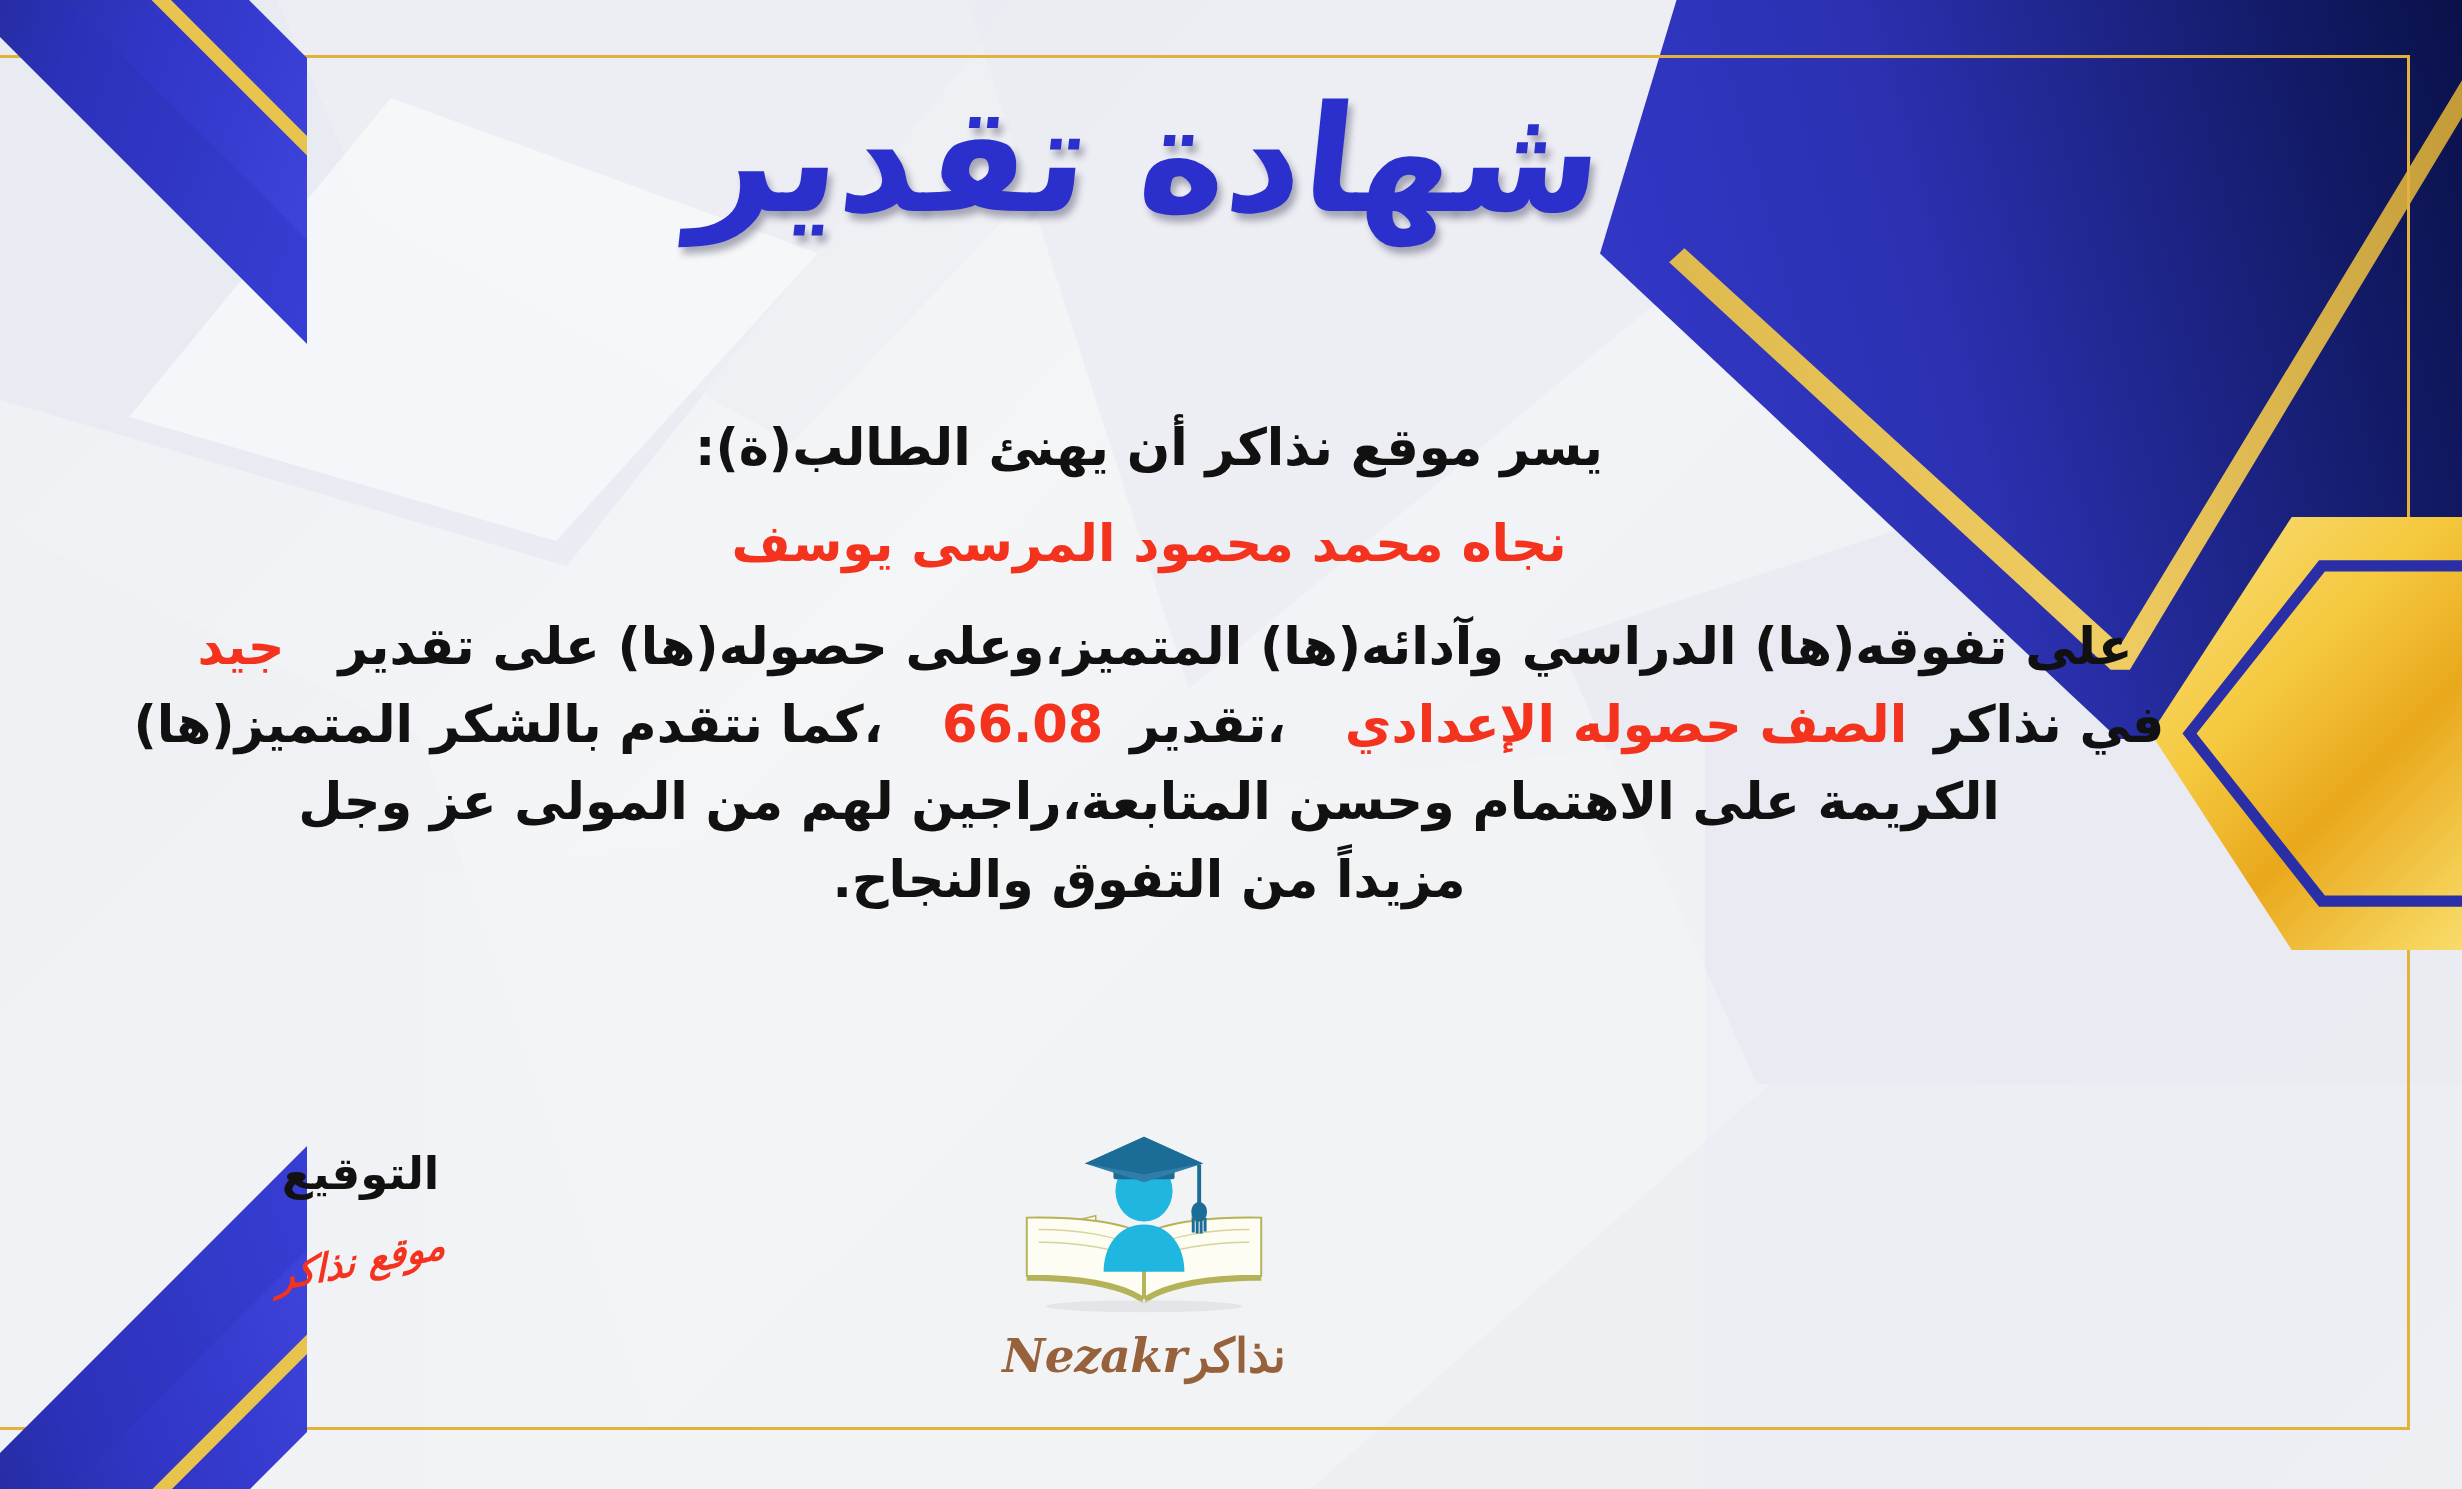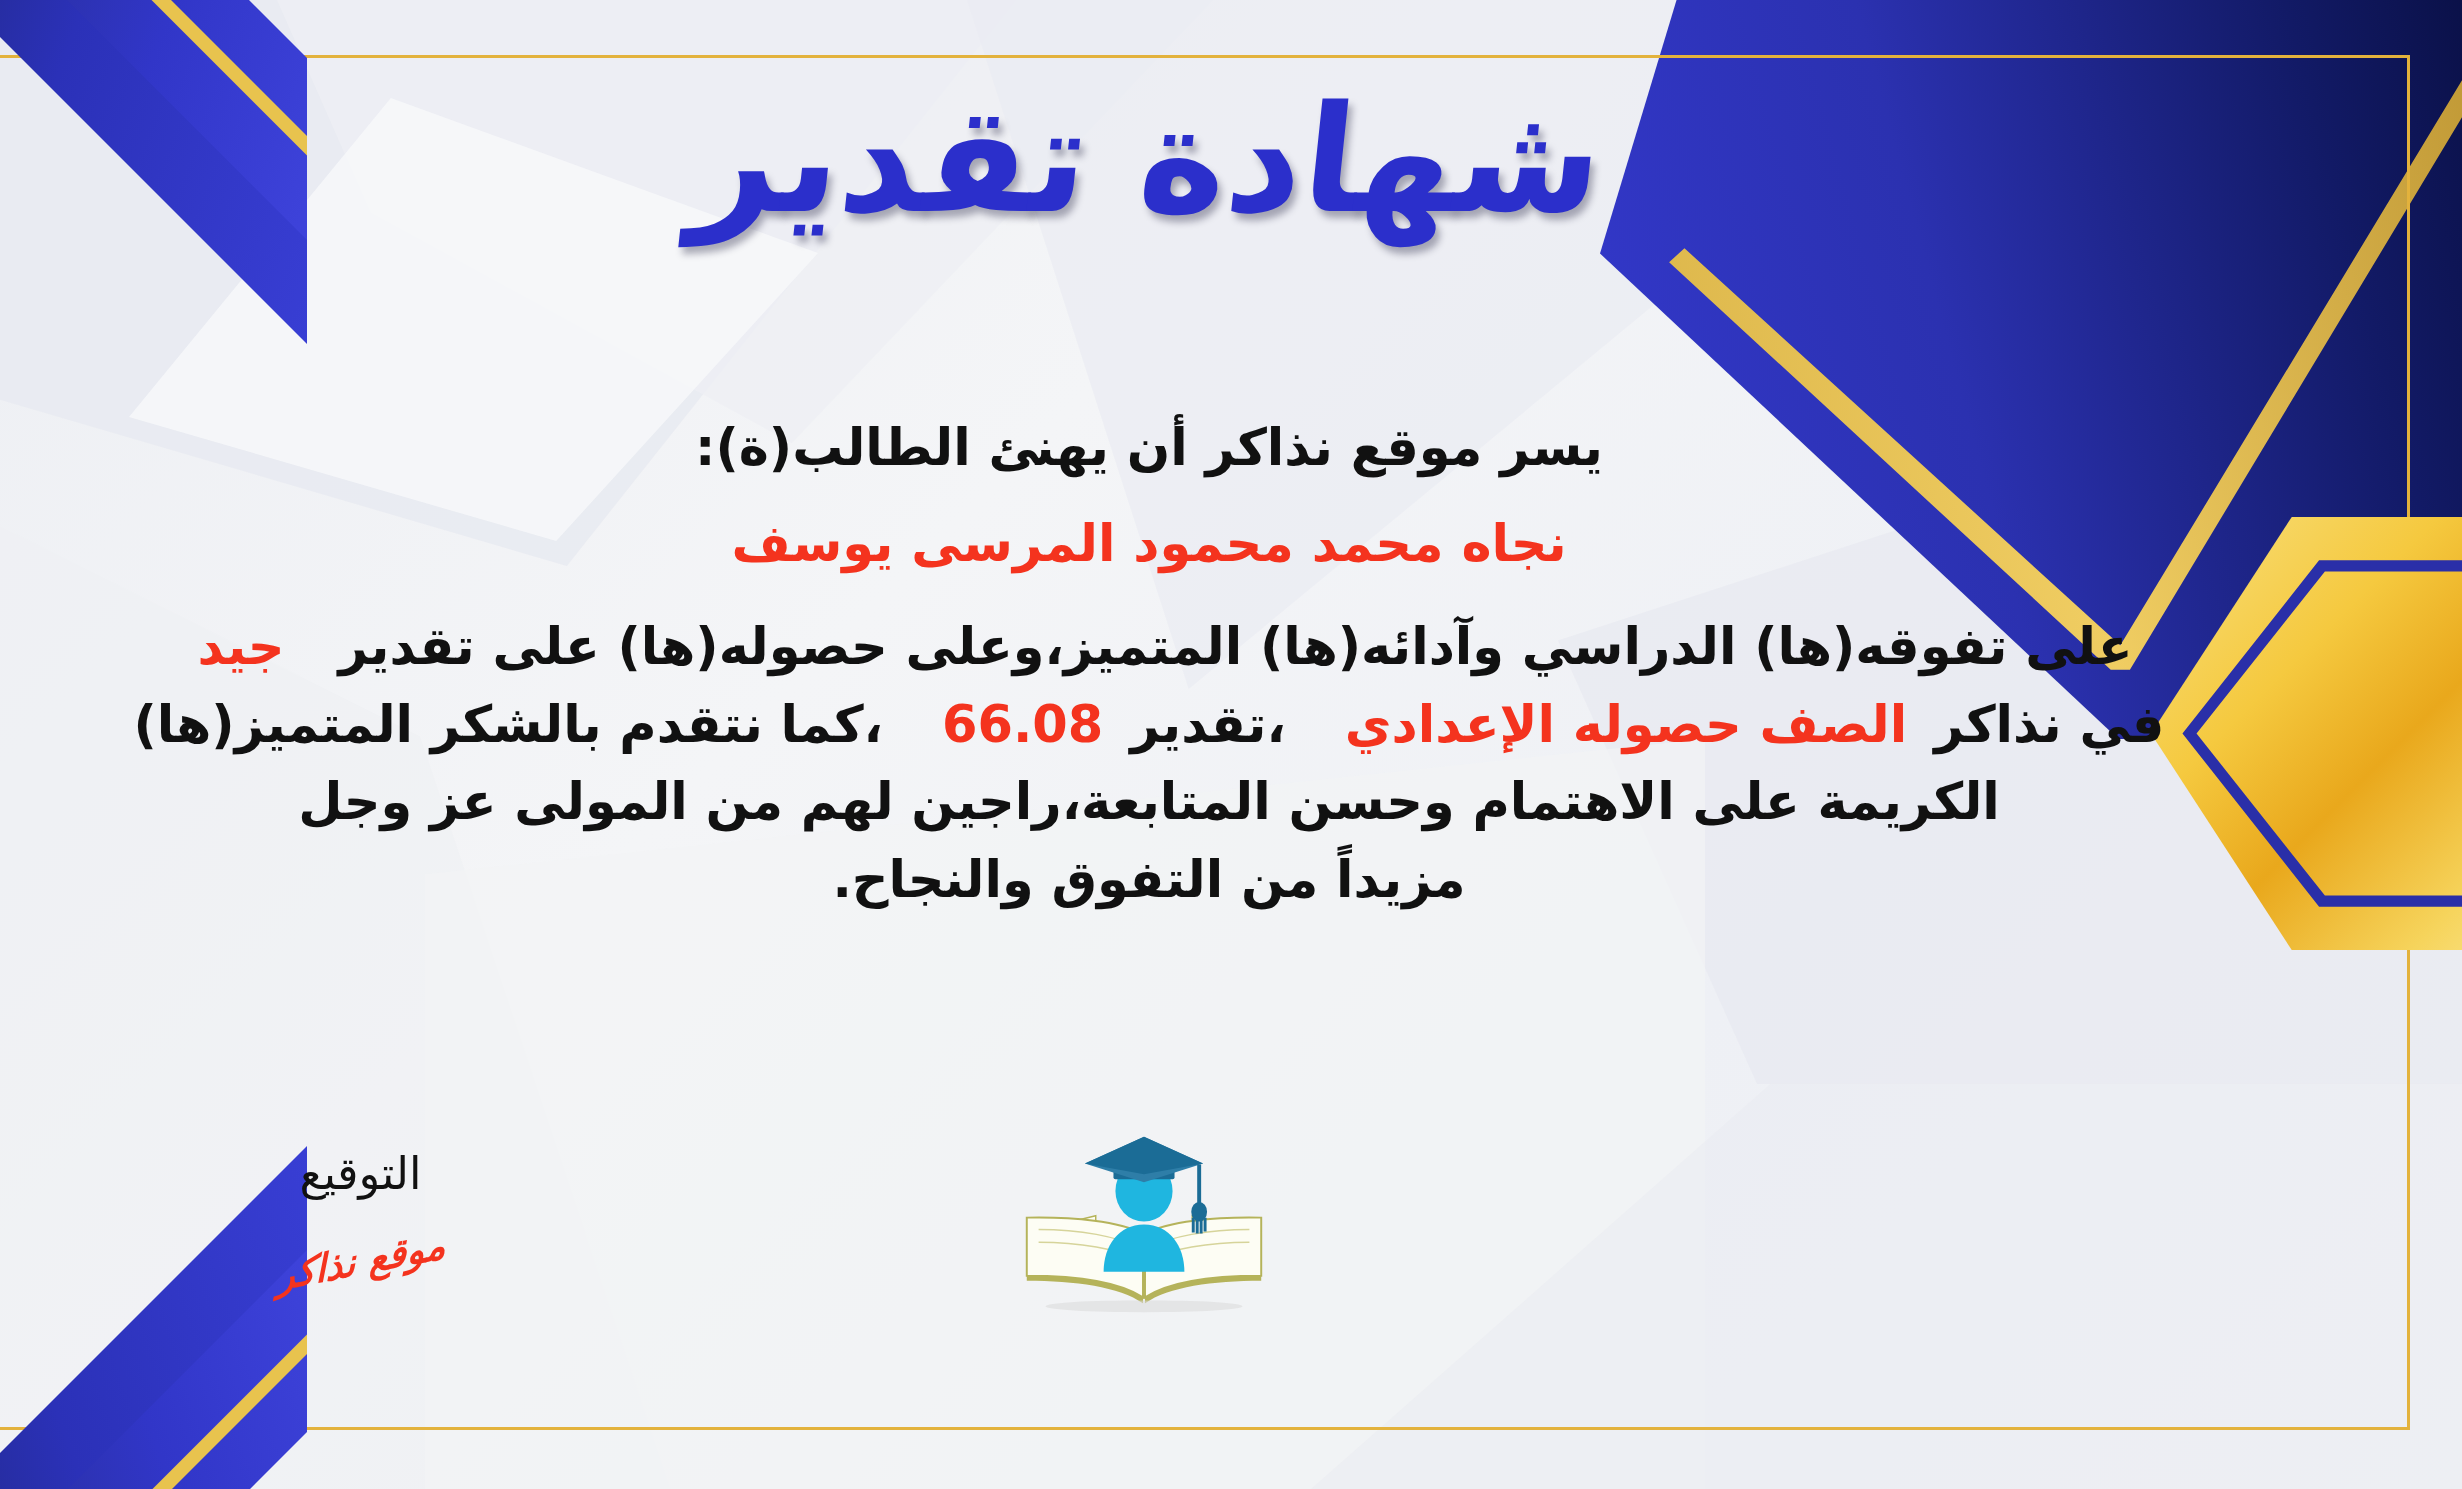--- a/index.html
+++ b/index.html
@@ -220,21 +220,21 @@
   .sig-block {
     position: absolute;
     left: 374px;
     top: 1147px;
     width: 305px;
     text-align: center;
     direction: rtl;
   }
   .sig-label {
     font-size: 45px;
-    font-weight: 400;
+    font-weight: 700;
     color: #111111;
     font-family: "DejaVu Sans", "Liberation Sans", sans-serif;
   }
   .sig-mark {
     margin-top: 38px;
     font-size: 38px;
     color: #f4331e;
     font-family: "DejaVu Serif", "Liberation Serif", serif;
     font-style: italic;
     font-weight: 700;
@@ -374,16 +374,19 @@
 
       <path d="M280 18 L400 72 L280 110 L160 72 Z" fill="#2e7ea8"></path>
       <path d="M280 18 L400 72 L280 94 L160 72 Z" fill="#1b6c96"></path>
 
       <path d="M392 74 L392 158" stroke="#1b6c96" stroke-width="8" fill="none"></path>
       <ellipse cx="392" cy="170" rx="16" ry="20" fill="#1b6c96"></ellipse>
       <path d="M380 182 L380 212 M388 184 L388 214 M396 184 L396 214 M404 182 L404 210" stroke="#1b6c96" stroke-width="6" fill="none"></path>
 
       <ellipse cx="280" cy="362" rx="200" ry="12" fill="#d8d8d8" opacity=".55"></ellipse>
     </svg>
+    <div class="logo-word">
+      <span>نذاكر</span><span class="latin">Nezakr</span>
+    </div>
   </div>
 
 </div>
 
 
 </body></html>

